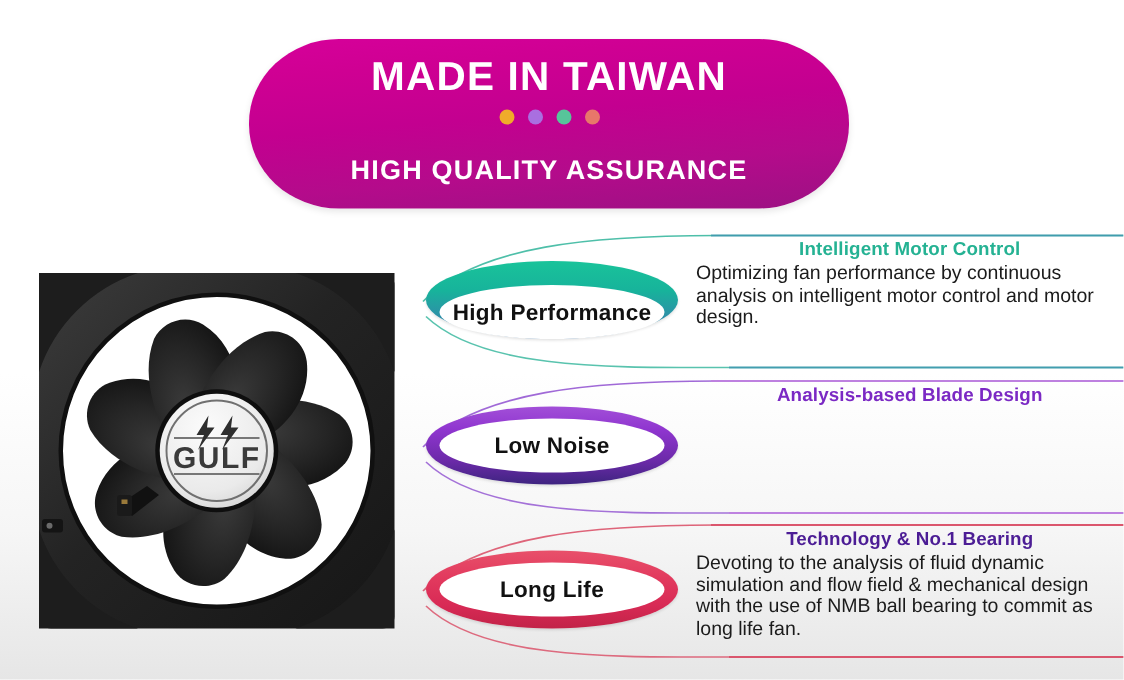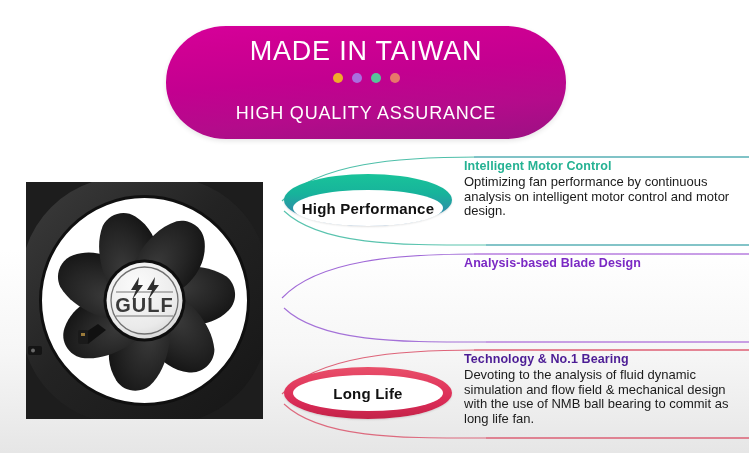--- a/index.html
+++ b/index.html
@@ -13,21 +13,21 @@
   
   .banner{
     position:absolute;left:166px;top:26px;width:400px;height:113px;
     border-radius:60px/56px;
     background:linear-gradient(175deg,#d6009a 0%,#cf0093 18%,#c30090 45%,#b40b8b 72%,#9c1183 100%);
     box-shadow:0 2px 5px rgba(0,0,0,.10);
     display:flex;flex-direction:column;align-items:center;justify-content:center;
   }
   .banner-line1,.banner-line2{
     color:#ffffff;letter-spacing:.8px;text-align:center;white-space:nowrap;
-    font-weight:normal;
+    font-weight:bold;
   }
   .banner-line1{font-size:27px;line-height:30px;margin-top:-2px;}
   .banner-line2{font-size:18px;line-height:30px;margin-top:9px;}
   .dots{display:flex;gap:9px;margin:7px 0 6px 0;}
   .dot{width:10px;height:10px;border-radius:50%;}
 
   
   .fan-wrap{position:absolute;left:22px;top:178px;width:245px;height:245px;}
   .fan-svg{display:block;width:245px;height:245px;}
 
@@ -53,21 +53,21 @@
   .pill-label{
     font-size:15px;font-weight:bold;color:#111111;white-space:nowrap;letter-spacing:.2px;
   }
   .p1{background:linear-gradient(180deg,#19c39a 0%,#17b39b 38%,#2e8fa8 72%,#3d6fa0 100%);align-items:flex-end;}
   .p2{background:linear-gradient(180deg,#a24fd8 0%,#8f35cf 30%,#6b2aa8 70%,#3e2480 100%);}
   .p3{background:linear-gradient(180deg,#e8506a 0%,#e23a5e 35%,#d82a55 70%,#c22348 100%);}
 
   .txtblock{position:absolute;left:186px;top:4px;width:285px;}
   .f-heading{
     font-size:12.5px;font-weight:bold;line-height:15px;margin:0 0 1px 0;
-    letter-spacing:.1px;white-space:nowrap;
+    text-align:center;letter-spacing:.1px;white-space:nowrap;
   }
   .h1{color:#25b293;}
   .h2{color:#7b29c4;}
   .h3{color:#4c1d95;}
   .f-body{
     font-size:13px;line-height:14.6px;color:#1b1b1b;margin:0;text-align:left;
   }
 </style>
 </head>
 <body>
@@ -199,20 +199,25 @@
     </div>
   </div>
 
   <div class="feature f2">
     <svg class="swoosh" viewBox="0 0 471 98">
       <path d="M4,46 C40,8 120,2 200,2 L471,2" fill="none" stroke="#8f4fd0" stroke-width="1.1" opacity=".85"></path>
       <path d="M6,56 C44,92 130,90 210,90 L471,90" fill="none" stroke="#8f4fd0" stroke-width="1.1" opacity=".8"></path>
       <line x1="196" y1="2" x2="471" y2="2" stroke="#c07fe0" stroke-width="1.2" opacity=".8"></line>
       <line x1="208" y1="90" x2="471" y2="90" stroke="#c07fe0" stroke-width="1.2" opacity=".8"></line>
     </svg>
+    <div class="pill p2">
+      <div class="pill-inner">
+        <span class="pill-label">Low Noise</span>
+      </div>
+    </div>
     <div class="txtblock">
       <p class="f-heading h2">Analysis-based Blade Design</p>
     </div>
   </div>
 
   <div class="feature f3">
     <svg class="swoosh" viewBox="0 0 471 98">
       <path d="M4,46 C40,8 120,2 200,2 L471,2" fill="none" stroke="#d94a63" stroke-width="1.1" opacity=".85"></path>
       <path d="M6,56 C44,92 130,90 210,90 L471,90" fill="none" stroke="#d94a63" stroke-width="1.1" opacity=".8"></path>
       <line x1="196" y1="2" x2="471" y2="2" stroke="#d94a63" stroke-width="1.2" opacity=".8"></line>

